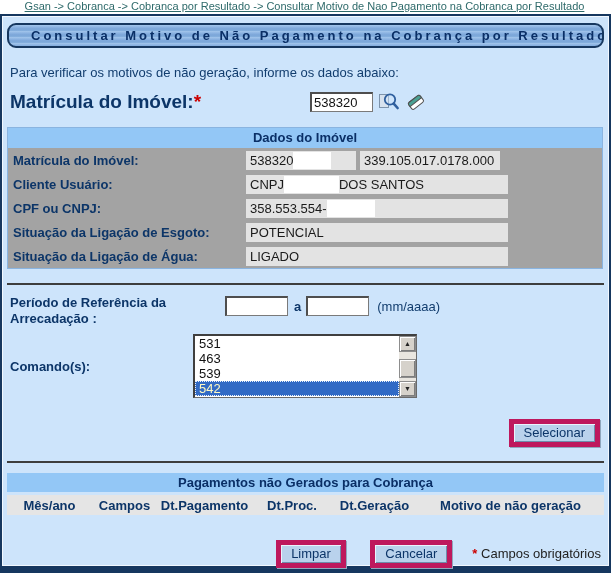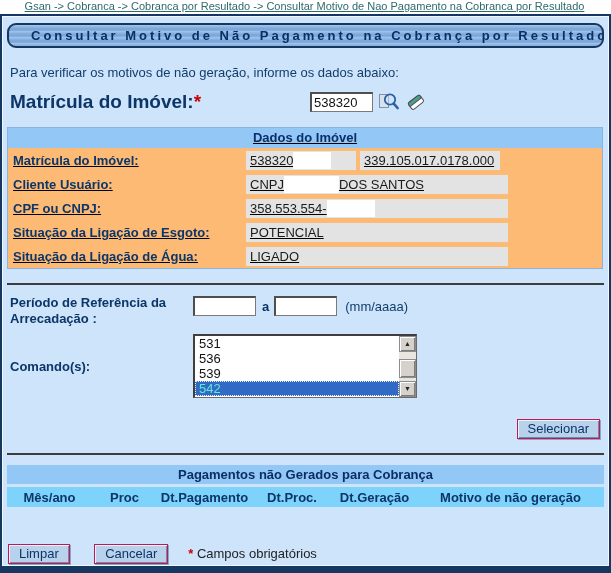--- a/index.html
+++ b/index.html
@@ -37,88 +37,88 @@
   .req { color:#cc0000; font-weight:bold; }
   .txt-input {
     height:20px; background:#ffffff; font-size:13px; padding:0 2px;
     border:1px solid #7a7a7a; border-top:2px solid #4e4e4e; border-left:2px solid #4e4e4e;
     color:#111;
   }
   .matricula-input { width:63px; }
   .icon-btn { margin-left:5px; cursor:pointer; display:inline-block; line-height:0; }
 
   
-  .dados-box { margin:14px 6px 0 5px; border:1px solid #8ab4e0; background:#fdba74;text-decoration:underline; }
+  .dados-box { margin:14px 6px 0 5px; border:1px solid #8ab4e0; background:#a3a3a3; }
   .box-header {
     height:20px; background:#93c7f6; color:#0a2f66; font-size:13px; font-weight:bold;
     text-align:center; line-height:20px;
   }
   .dados-row { display:flex; align-items:center; height:24px; padding-left:5px; }
   .dados-row .lbl { width:233px; font-size:13px; font-weight:bold; color:#0c3568; }
   .val {
     background:#e3e3e3; height:19px; line-height:19px; font-size:13px; color:#1a1a1a;
     padding-left:4px; display:flex; align-items:center; overflow:hidden; white-space:nowrap;
   }
   .redact { display:inline-block; height:17px; background:#ffffff; }
   .w260 { width:262px; } .w110 { width:110px; } .w142 { width:140px; margin-left:4px; }
   .r38 { width:38px; } .r55 { width:55px; } .r48 { width:48px; }
 
   .sep { margin:14px 5px 0 5px; height:0; border-top:2px solid #3d3d3d; }
 
-  .periodo-row { display:flex; margin:10px 8px 0 8px; }
+  .periodo-row { display:flex; margin:10px 8px 0 8px;gap:32px; }
   .periodo-row .lbl { width:183px; font-size:13px; font-weight:bold; color:#0c3568; line-height:16px; }
   .periodo-fields { display:flex; align-items:flex-start; padding-top:1px; }
   .periodo-input { width:63px; }
   .sep-a { font-size:13px; font-weight:bold; color:#0c3568; margin:3px 5px 0 6px; }
   .fmt { font-size:13px; color:#123d6e; margin:3px 0 0 8px;text-align:right; }
 
   .comando-row { display:flex; align-items:center; margin:7px 8px 0 8px; }
   .comando-row .lbl { width:183px; font-size:13px; font-weight:bold; color:#0c3568; }
   .listbox {
     position:relative; width:224px; height:64px; background:#ffffff;
     border:1px solid #6a6a6a; border-top:2px solid #3f3f3f; border-left:2px solid #3f3f3f;
     overflow:hidden;
   }
   .list-item { height:15px; line-height:15px; font-size:13px; color:#111; padding-left:4px; margin-right:17px; }
   .list-item.selected {
-    background:#316ac5; color:#5eead4;
+    background:#316ac5; color:#fef9c3;
     outline:1px dotted #e8f0fb; outline-offset:-1px;
   }
   .vscroll { position:absolute; top:0; right:0; bottom:0; width:17px; background:#e9e6e0; }
   .scroll-btn {
     position:absolute; left:0; width:17px; height:16px; background:#d6d2cb;
     border:1px solid #8d8d8d; box-shadow: inset 1px 1px 0 #ffffff, inset -1px -1px 0 #7d7d7d;
     font-size:7px; color:#222; text-align:center; line-height:14px; cursor:pointer;
   }
   .scroll-up { top:0; } .scroll-down { bottom:0; }
   .scroll-thumb {
     position:absolute; left:0; top:23px; width:17px; height:19px; background:#d6d2cb;
     border:1px solid #8d8d8d; box-shadow: inset 1px 1px 0 #ffffff, inset -1px -1px 0 #7d7d7d;
     cursor:pointer;
   }
 
   .btn {
     background:#b9d2ec; color:#0c3568; font-family:"Liberation Sans",sans-serif;
     font-size:13px; padding:1px 10px 2px 10px; cursor:pointer;
-    border:1px solid #be185d;
+    border:5px solid #be185d;
     box-shadow: inset 1px 1px 0 #eaf3fc, inset -1px -1px 0 #6d8cab, 1px 1px 0 #8fa6bd;
   }
   .selecionar-row { text-align:right; margin:21px 9px 0 0; }
 
   .pag-header {
     margin:10px 5px 0 5px; height:19px; background:#93c7f6; color:#0a2f66;
     font-size:13px; font-weight:bold; text-align:center; line-height:19px;
   }
-  .pag-cols { display:flex; margin:3px 5px 9px 5px; height:20px; align-items:center; background:#7dd3fc; }
+  .pag-cols { display:flex; margin:3px 5px 9px 5px; height:20px; align-items:center; background:#e5e5e5; }
   .pag-col { font-size:13px; font-weight:bold; color:#0c3568; text-align:center; }
   .c1{width:85px;} .c2{width:65px;} .c3{width:95px;} .c4{width:80px;} .c5{width:85px;} .c6{flex:1;}
 
   .bottom-row {
     position:absolute; left:6px; right:8px; bottom:2px; height:21px;
-    display:flex; justify-content:flex-start; align-items:center;
+    display:flex; justify-content:flex-end; align-items:center;
   }
   .btn-group .btn { margin-right:20px; }
   .required-note { font-size:13px; color:#222222; }
 </style>
 </head>
 <body>
 
 <div class="screen">
 
   <div class="top-strip">
@@ -211,42 +211,42 @@
         <span class="sep-a">a</span>
         <input class="txt-input periodo-input" value="" style="">
         <span class="fmt">(mm/aaaa)</span>
       </div>
     </div>
 
     <div class="comando-row">
       <div class="lbl">Comando(s):</div>
       <div class="listbox">
         <div class="list-item">531</div>
-        <div class="list-item">536</div>
+        <div class="list-item">463</div>
         <div class="list-item">539</div>
         <div class="list-item selected">542</div>
         <div class="vscroll">
           <div class="scroll-btn scroll-up">▲</div>
           <div class="scroll-thumb"></div>
           <div class="scroll-btn scroll-down">▼</div>
         </div>
       </div>
     </div>
 
     <div class="selecionar-row">
       <button class="btn">Selecionar</button>
     </div>
 
     <div class="sep"></div>
 
     <div class="pag-header">Pagamentos não Gerados para Cobrança</div>
 
     <div class="pag-cols">
       <div class="pag-col c1">Mês/ano</div>
-      <div class="pag-col c2">Proc</div>
+      <div class="pag-col c2">Campos</div>
       <div class="pag-col c3">Dt.Pagamento</div>
       <div class="pag-col c4">Dt.Proc.</div>
       <div class="pag-col c5">Dt.Geração</div>
       <div class="pag-col c6">Motivo de não geração</div>
     </div>
 
     <div class="bottom-row">
       <div class="btn-group">
         <button class="btn">Limpar</button>
         <button class="btn">Cancelar</button>

